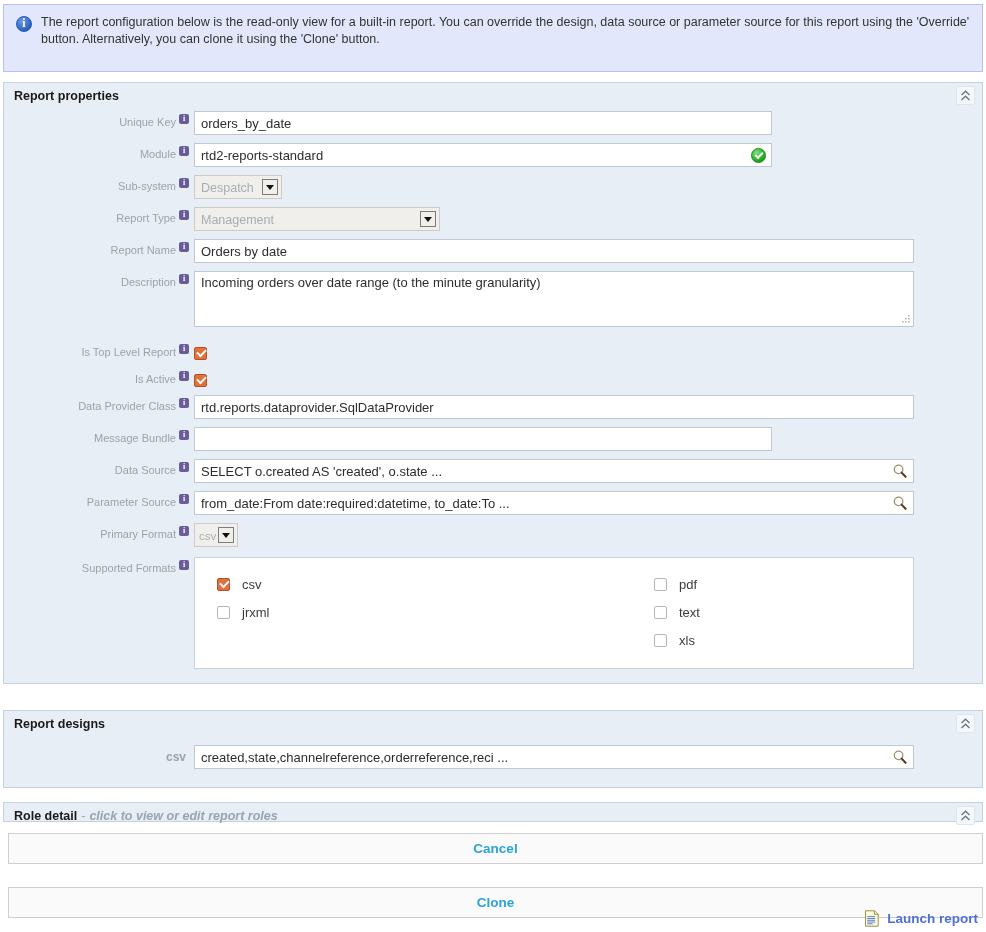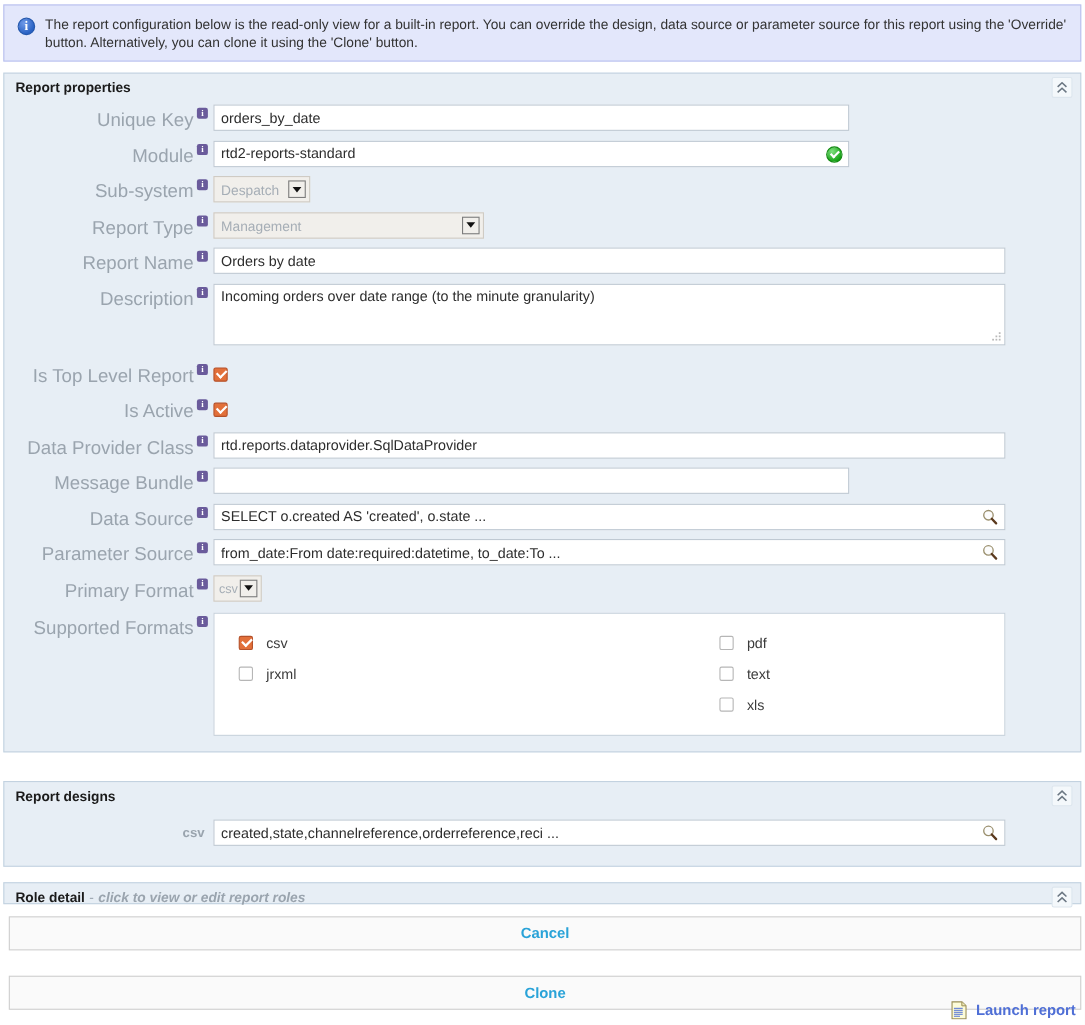--- a/index.html
+++ b/index.html
@@ -20,21 +20,21 @@
 
   
   .info-banner {
     margin: 4px 3px 0 3px;
     background: #e3e7fb;
     border: 1px solid #b9c0ee;
     display: flex;
     align-items: flex-start;
     padding: 9px 10px 9px 8px;
     box-sizing: border-box;
-    height: 52px;
+    height: 68px;
   }
   .info-banner .ibicon {
     flex: 0 0 auto;
     margin: 2px 9px 0 4px;
   }
   .info-banner .ibtext {
     font-size: 12.5px;
     line-height: 17px;
     color: #333;
   }
@@ -115,21 +115,21 @@
     margin-bottom: 8px;
   }
   .row .label-cell {
     width: 190px;
     flex: 0 0 190px;
     text-align: right;
     padding-top: 4px;
     padding-right: 5px;
     box-sizing: border-box;
     color: #9aa4ae;
-    font-size: 17px;
+    font-size: 11px;
     white-space: nowrap;
   }
   .row .label-cell .ltxt { vertical-align: middle; }
   .info-sq {
     display: inline-block;
     width: 10px; height: 10px;
     background: #6a5b9b;
     border-radius: 2px;
     position: relative;
     margin-left: 3px;

